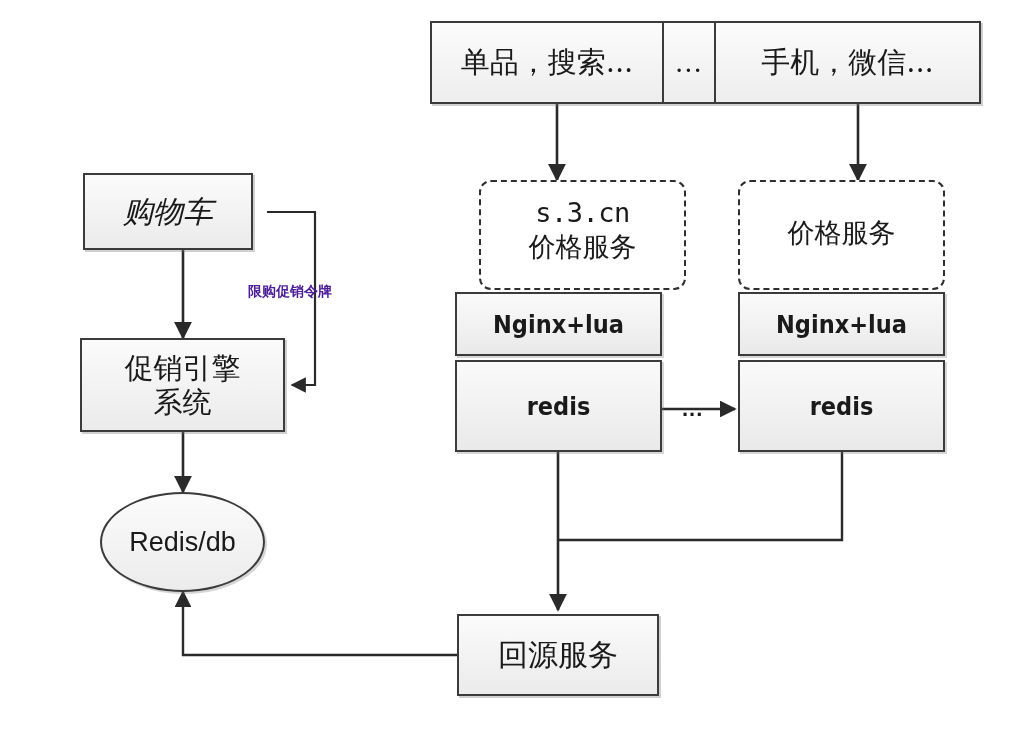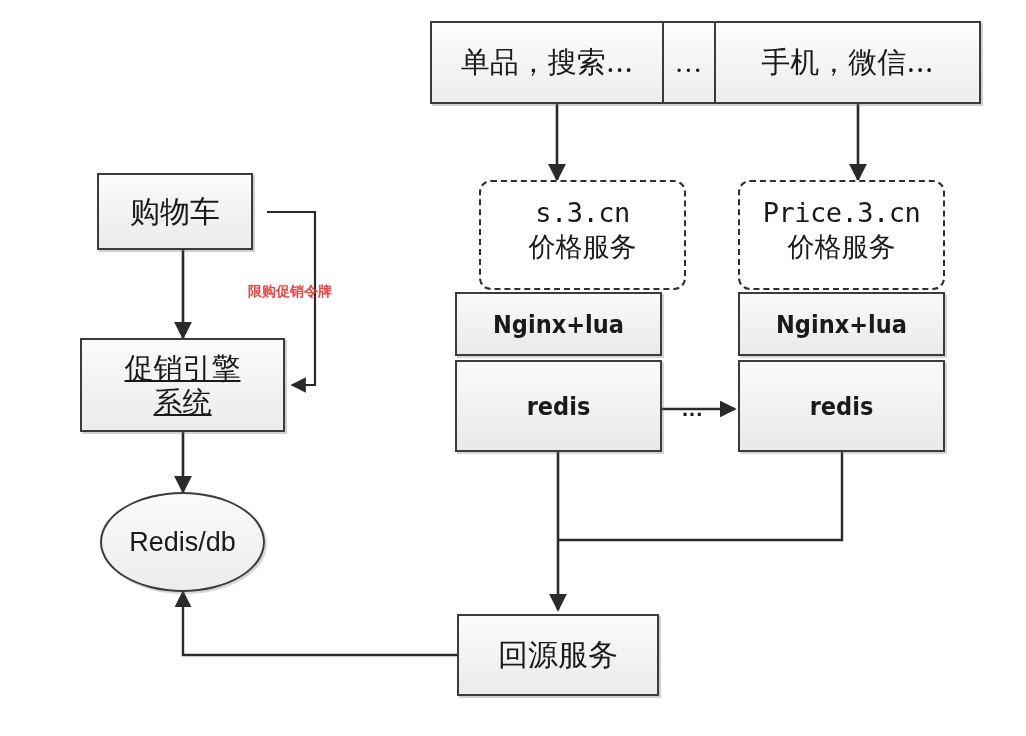--- a/index.html
+++ b/index.html
@@ -70,21 +70,21 @@
     border:2px solid #3b3b3b;border-radius:50%;
     background:linear-gradient(180deg,#fbfbfb 0%,#f2f2f2 60%,#ececec 100%);
     display:flex;align-items:center;justify-content:center;
     font-size:27px;
     box-shadow:2px 2px 0 rgba(120,120,120,.30);
   }
 
   .edge-label{
     position:absolute;font-size:14px;font-weight:bold;
     font-family:"DejaVu Sans","Liberation Sans",sans-serif;
-    color:#ef4444;white-space:nowrap;
+    color:#4c1d95;white-space:nowrap;
   }
   .dots-label{
     position:absolute;font-size:22px;font-weight:bold;letter-spacing:1px;
     color:#1a1a1a;white-space:nowrap;
   }
 </style>
 </head>
 <body>
 
 <div id="canvas">
@@ -114,27 +114,27 @@
 
     <path d="M 457 655 L 183 655 L 183 592" stroke="#2a2a2a" stroke-width="2.4" fill="none" marker-end="url(#arrow)"></path>
   </svg>
 
   <div class="topbar">
     <div class="topcell c1">单品，搜索...</div>
     <div class="topcell c2">...</div>
     <div class="topcell c3">手机，微信...</div>
   </div>
 
-  <div class="node" style="left:97px;top:173px;width:156px;height:77px;">
+  <div class="node" style="left:83px;top:173px;width:170px;height:77px;font-style:italic;">
     <span class="lbl cn-serif" style="font-size:30px;">购物车</span>
   </div>
 
   <div class="edge-label" style="left:248px;top:283px;">限购促销令牌</div>
 
-  <div class="node" style="left:80px;top:338px;width:205px;height:94px;flex-direction:column;text-decoration:underline;">
+  <div class="node" style="left:80px;top:338px;width:205px;height:94px;flex-direction:column;">
     <span class="lbl cn-serif" style="font-size:29px;">促销引擎</span>
     <span class="lbl cn-serif" style="font-size:29px;">系统</span>
   </div>
 
   <div class="ellipse" style="left:100px;top:492px;width:165px;height:100px;text-align:center;">
     <span class="lbl">Redis/db</span>
   </div>
 
   <div class="svc" style="left:479px;top:180px;width:207px;height:110px;">
     <div class="svc-title">
@@ -146,21 +146,21 @@
     <span class="lbl">Nginx+lua</span>
   </div>
   <div class="layer" style="left:455px;top:360px;width:207px;height:92px;">
     <span class="lbl">redis</span>
   </div>
 
   <div class="dots-label" style="left:682px;top:396px;">...</div>
 
   <div class="svc" style="left:738px;top:180px;width:207px;height:110px;">
     <div class="svc-title">
-      <span class="dom">Price.3.cn</span><br>
+      <br>
       <span class="zh">价格服务</span>
     </div>
   </div>
   <div class="layer" style="left:738px;top:292px;width:207px;height:64px;">
     <span class="lbl">Nginx+lua</span>
   </div>
   <div class="layer" style="left:738px;top:360px;width:207px;height:92px;">
     <span class="lbl">redis</span>
   </div>
 

